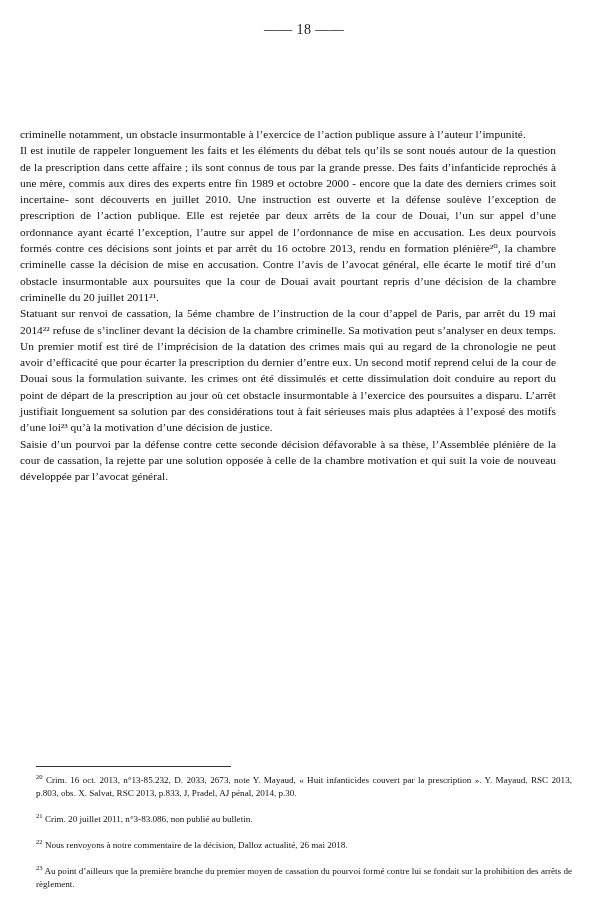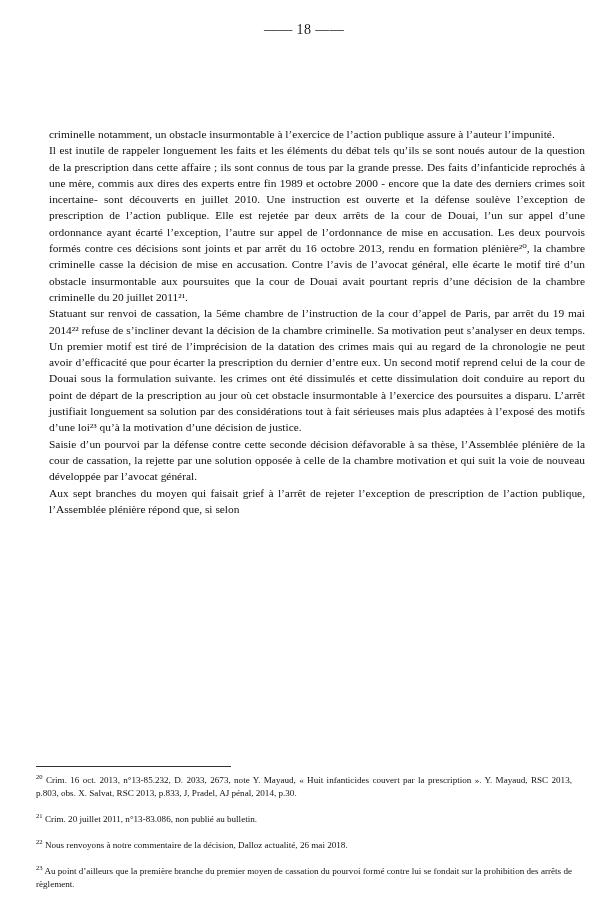--- a/index.html
+++ b/index.html
@@ -25,21 +25,21 @@
   .page-number {
     text-align: center;
     font-size: 14px;
     letter-spacing: 0.4px;
     margin-top: 22px;
     margin-bottom: 0;
     color: #1a1a1a;
   }
   .body-block {
     position: absolute;
-    left: 49px;
+    left: 20px;
     right: 36px;
     top: 104px;
     width: 536px;
   }
   p.para {
     margin: 0;
     font-size: 11.4px;
     line-height: 16.3px;
     text-align: justify;
     text-justify: inter-word;
@@ -83,25 +83,24 @@
 
 <div class="page">
 
   <div class="page-number">—— 18 ——</div>
 
   <div class="body-block">
     <p class="para">criminelle notamment, un obstacle insurmontable à l’exercice de l’action publique assure à l’auteur l’impunité.</p>
     <p class="para">Il est inutile de rappeler longuement les faits et les éléments du débat tels qu’ils se sont noués autour de la question de la prescription dans cette affaire ; ils sont connus de tous par la grande presse. Des faits d’infanticide reprochés à une mère, commis aux dires des experts entre fin 1989 et octobre 2000 - encore que la date des derniers crimes soit incertaine- sont découverts en juillet 2010. Une instruction est ouverte et la défense soulève l’exception de prescription de l’action publique.  Elle est rejetée par deux arrêts de la cour de Douai, l’un sur appel d’une ordonnance ayant écarté l’exception, l’autre sur appel de l’ordonnance de mise en accusation. Les deux pourvois formés contre ces décisions sont joints et par arrêt du 16 octobre 2013, rendu en formation plénière²⁰, la chambre criminelle casse la décision de mise en accusation. Contre l’avis de l’avocat général, elle écarte le motif tiré d’un obstacle insurmontable aux poursuites que la cour de Douai avait pourtant repris d’une décision de la chambre criminelle du 20 juillet 2011²¹.</p>
     <p class="para">Statuant sur renvoi de cassation, la 5éme chambre de l’instruction de la cour d’appel de Paris, par arrêt du 19 mai 2014²² refuse de s’incliner devant la décision de la chambre criminelle. Sa motivation peut s’analyser en deux temps. Un premier motif est tiré de l’imprécision de la datation des crimes mais qui au regard de la chronologie ne peut avoir d’efficacité que pour écarter la prescription du dernier d’entre eux. Un second motif reprend celui de la cour de Douai sous la formulation suivante. les crimes ont été dissimulés et cette dissimulation doit conduire au report du point de départ de la prescription au jour où cet obstacle insurmontable à l’exercice des poursuites a disparu. L’arrêt justifiait longuement sa solution par des considérations tout à fait sérieuses mais plus adaptées à l’exposé des motifs d’une loi²³ qu’à la motivation d’une décision de justice.</p>
     <p class="para">Saisie d’un pourvoi par la défense contre cette seconde décision défavorable à sa thèse, l’Assemblée plénière de la cour de cassation, la rejette par une solution opposée à celle de la chambre motivation et qui suit la voie de nouveau développée par l’avocat général.</p>
-    <p class="para">Aux sept branches du moyen qui faisait grief à l’arrêt de rejeter l’exception de prescription de l’action publique, l’Assemblée plénière répond que, si selon</p>
   </div>
 
   <div class="footnote-sep"></div>
 
   <div class="footnotes">
     <p class="fn"><sup>20</sup> <span>Crim. 16 oct. 2013, n°13-85.232, D. 2033, 2673, note Y. Mayaud, « Huit infanticides couvert par la prescription ».  Y. Mayaud, RSC 2013, p.803, obs. X. Salvat, RSC 2013, p.833, J, Pradel, AJ pénal, 2014, p.30.</span></p>
-    <p class="fn"><sup>21</sup> <span>Crim. 20 juillet 2011, n°13-83.086, non publié au bulletin.</span></p>
+    <p class="fn"><sup>21</sup> <span>Crim. 20 juillet 2011, n°3-83.086, non publié au bulletin.</span></p>
     <p class="fn"><sup>22</sup> <span>Nous renvoyons à notre commentaire de la décision, Dalloz actualité, 26 mai 2018.</span></p>
     <p class="fn"><sup>23</sup> <span>Au point d’ailleurs que la première branche du premier moyen de cassation du pourvoi formé contre lui se fondait sur la prohibition des arrêts de règlement.</span></p>
   </div>
 
 </div>
 
 </body></html>

